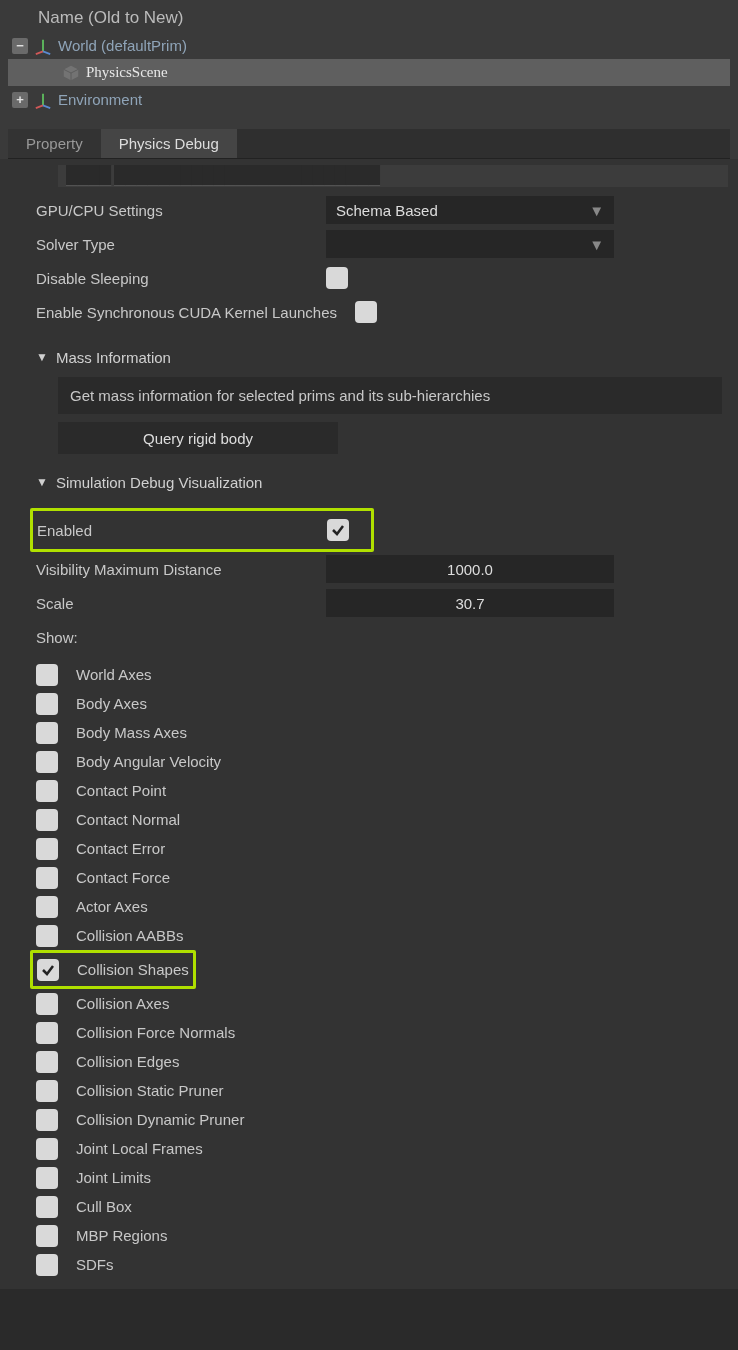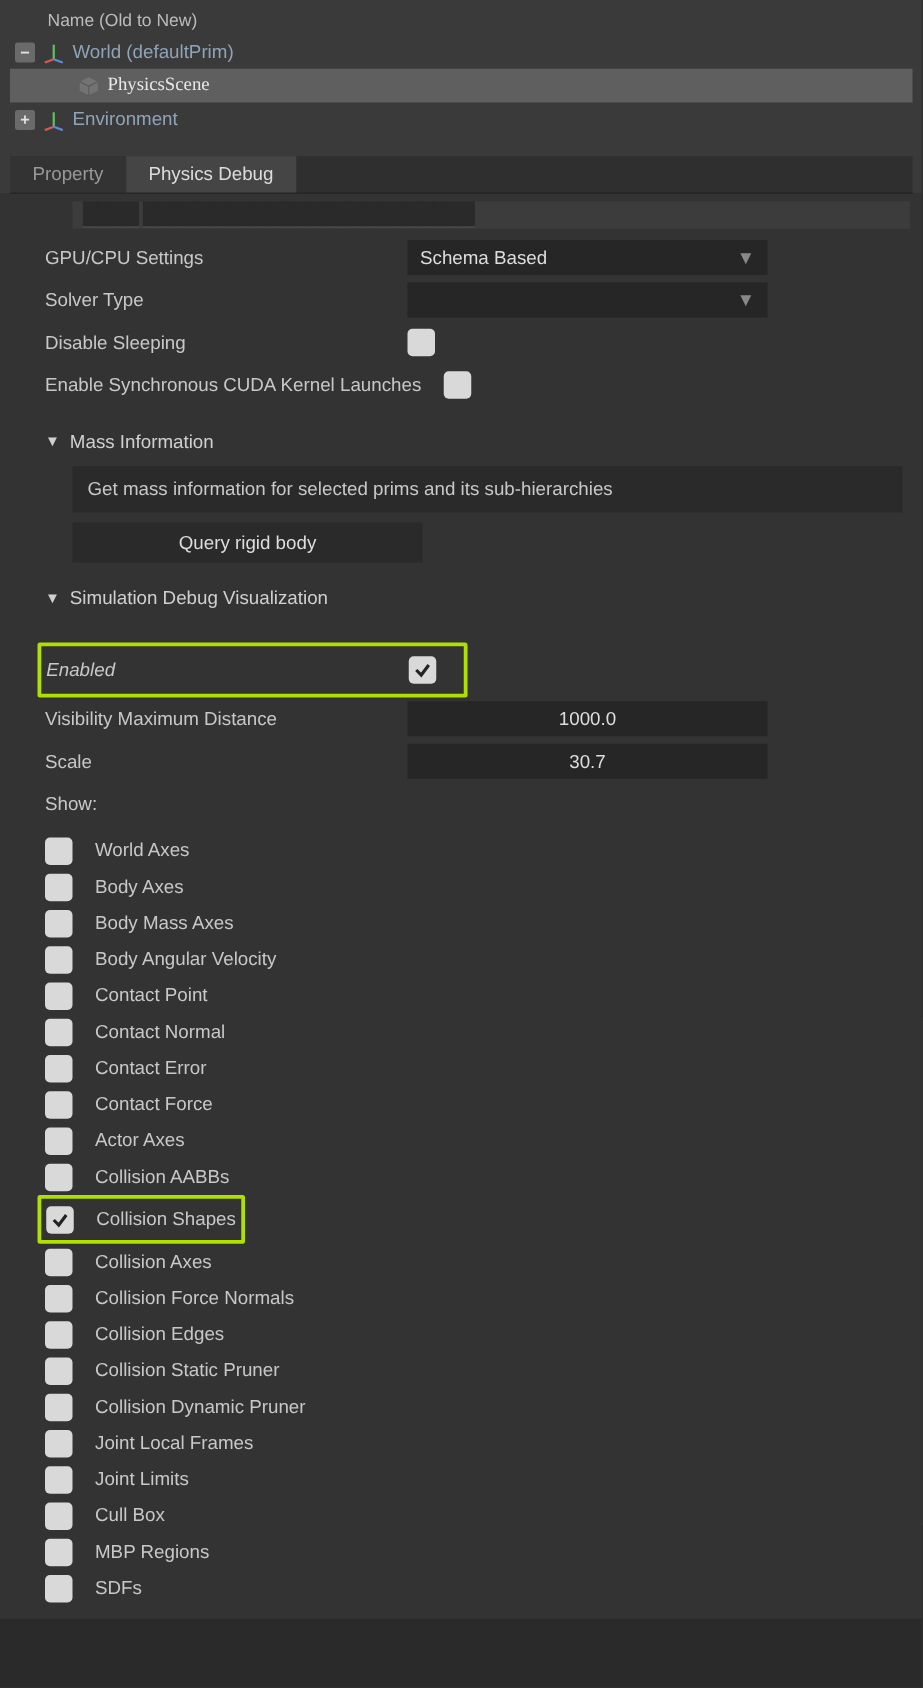--- a/index.html
+++ b/index.html
@@ -8,21 +8,21 @@
   background: #2a2a2a;
   font-family: "Segoe UI", Arial, sans-serif;
   font-size: 15px;
   color: #c0c0c0;
   overflow: hidden;
 }
 .panel {
   background: #3a3a3a;
   padding: 4px 8px 0 8px;
 }
-.header-label { font-size: 14px; color: #bbb; padding: 4px 0 4px 30px; }
+.header-label { font-size: 17px; color: #bbb; padding: 4px 0 4px 30px; }
 
 
 .tree { user-select: none; }
 .tree-row {
   display: flex; align-items: center;
   height: 27px; gap: 6px;
   padding-left: 4px;
 }
 .tree-row.indent1 { padding-left: 32px; font-family: Liberation Serif, serif; }
 .tree-row.selected { background: #5f5f5f; color: #e8e8e8; }
@@ -221,21 +221,21 @@
   </div>
   <div class="info-box">Get mass information for selected prims and its sub-hierarchies</div>
   <div class="btn">Query rigid body</div>
 
   
   <div class="section-hdr">
     <span class="tri">▼</span>
     <span>Simulation Debug Visualization</span>
   </div>
 
-  <div class="hl" style="display:inline-block; margin-top:20px;font-style:italic;">
+  <div class="hl" style="display:inline-block; margin-top:10px;">
     <div class="ctrl-row" style="width:330px;">
       <div class="ctrl-label">Enabled</div>
       <div class="cb checked">
         <svg class="check" viewBox="0 0 14 14">
             <polyline points="2,7 6,11 12,3" stroke="#222" stroke-width="2.5" fill="none"></polyline>
           </svg>
       </div>
     </div>
   </div>
 

